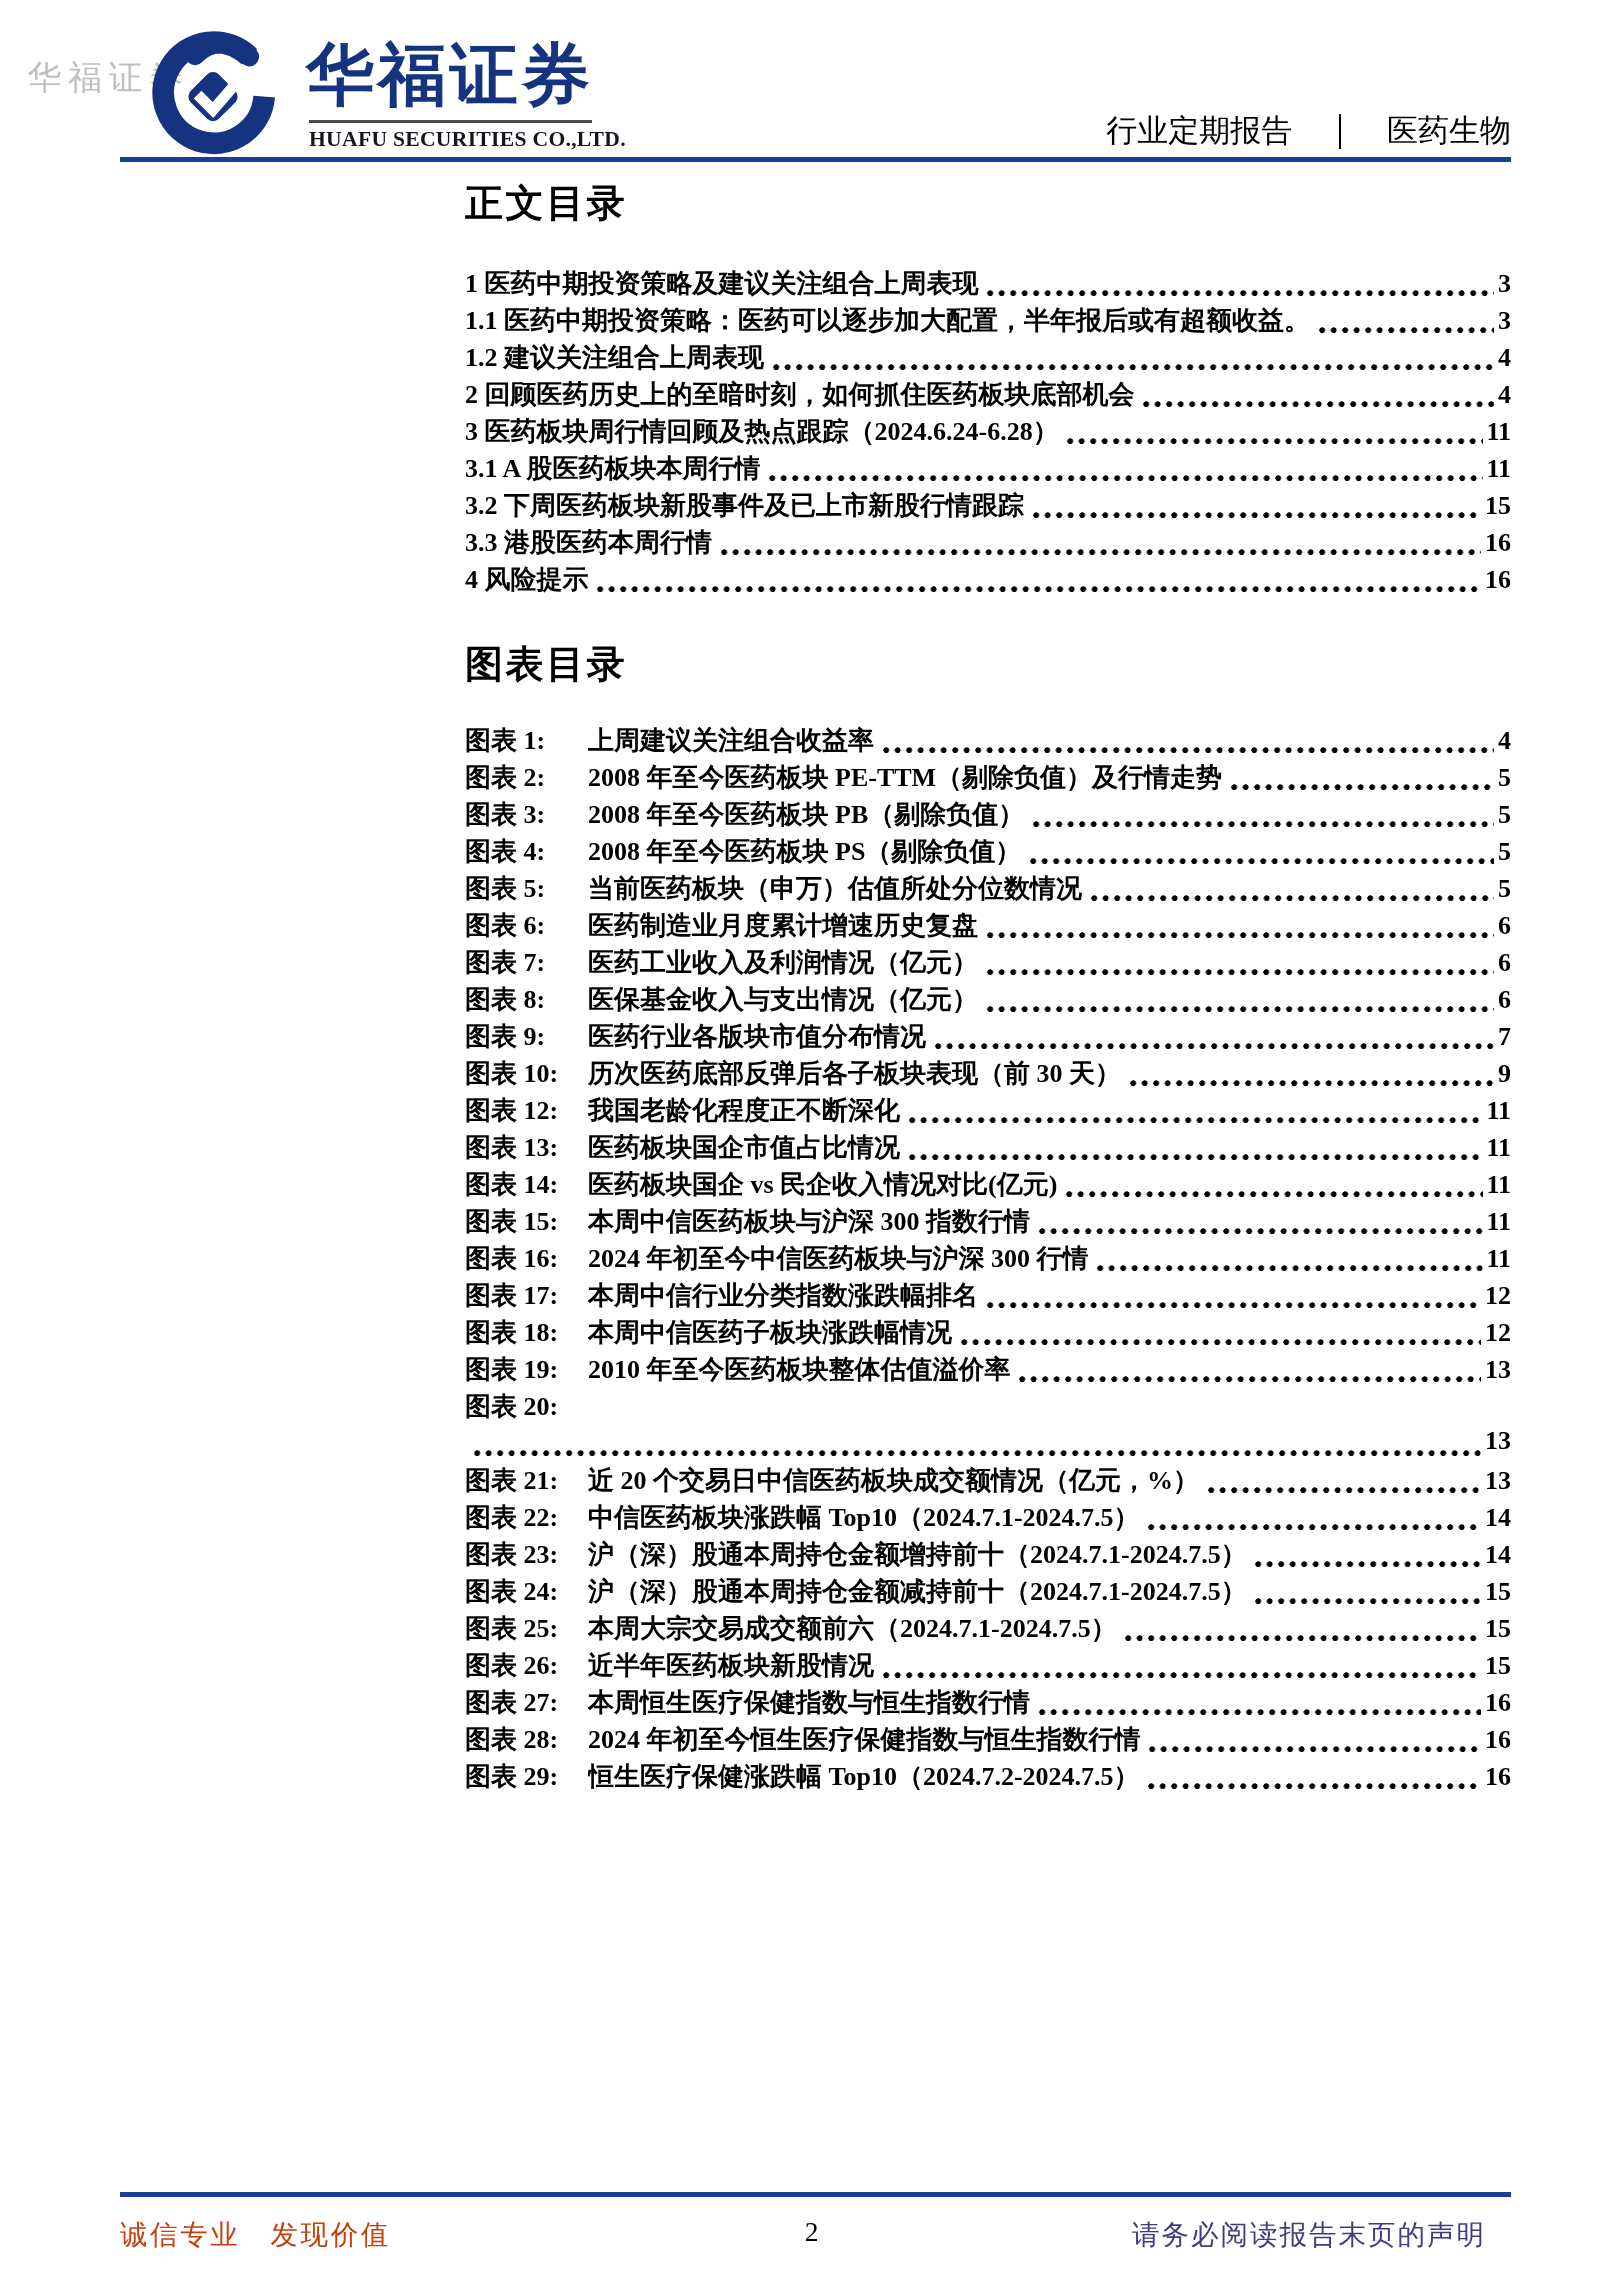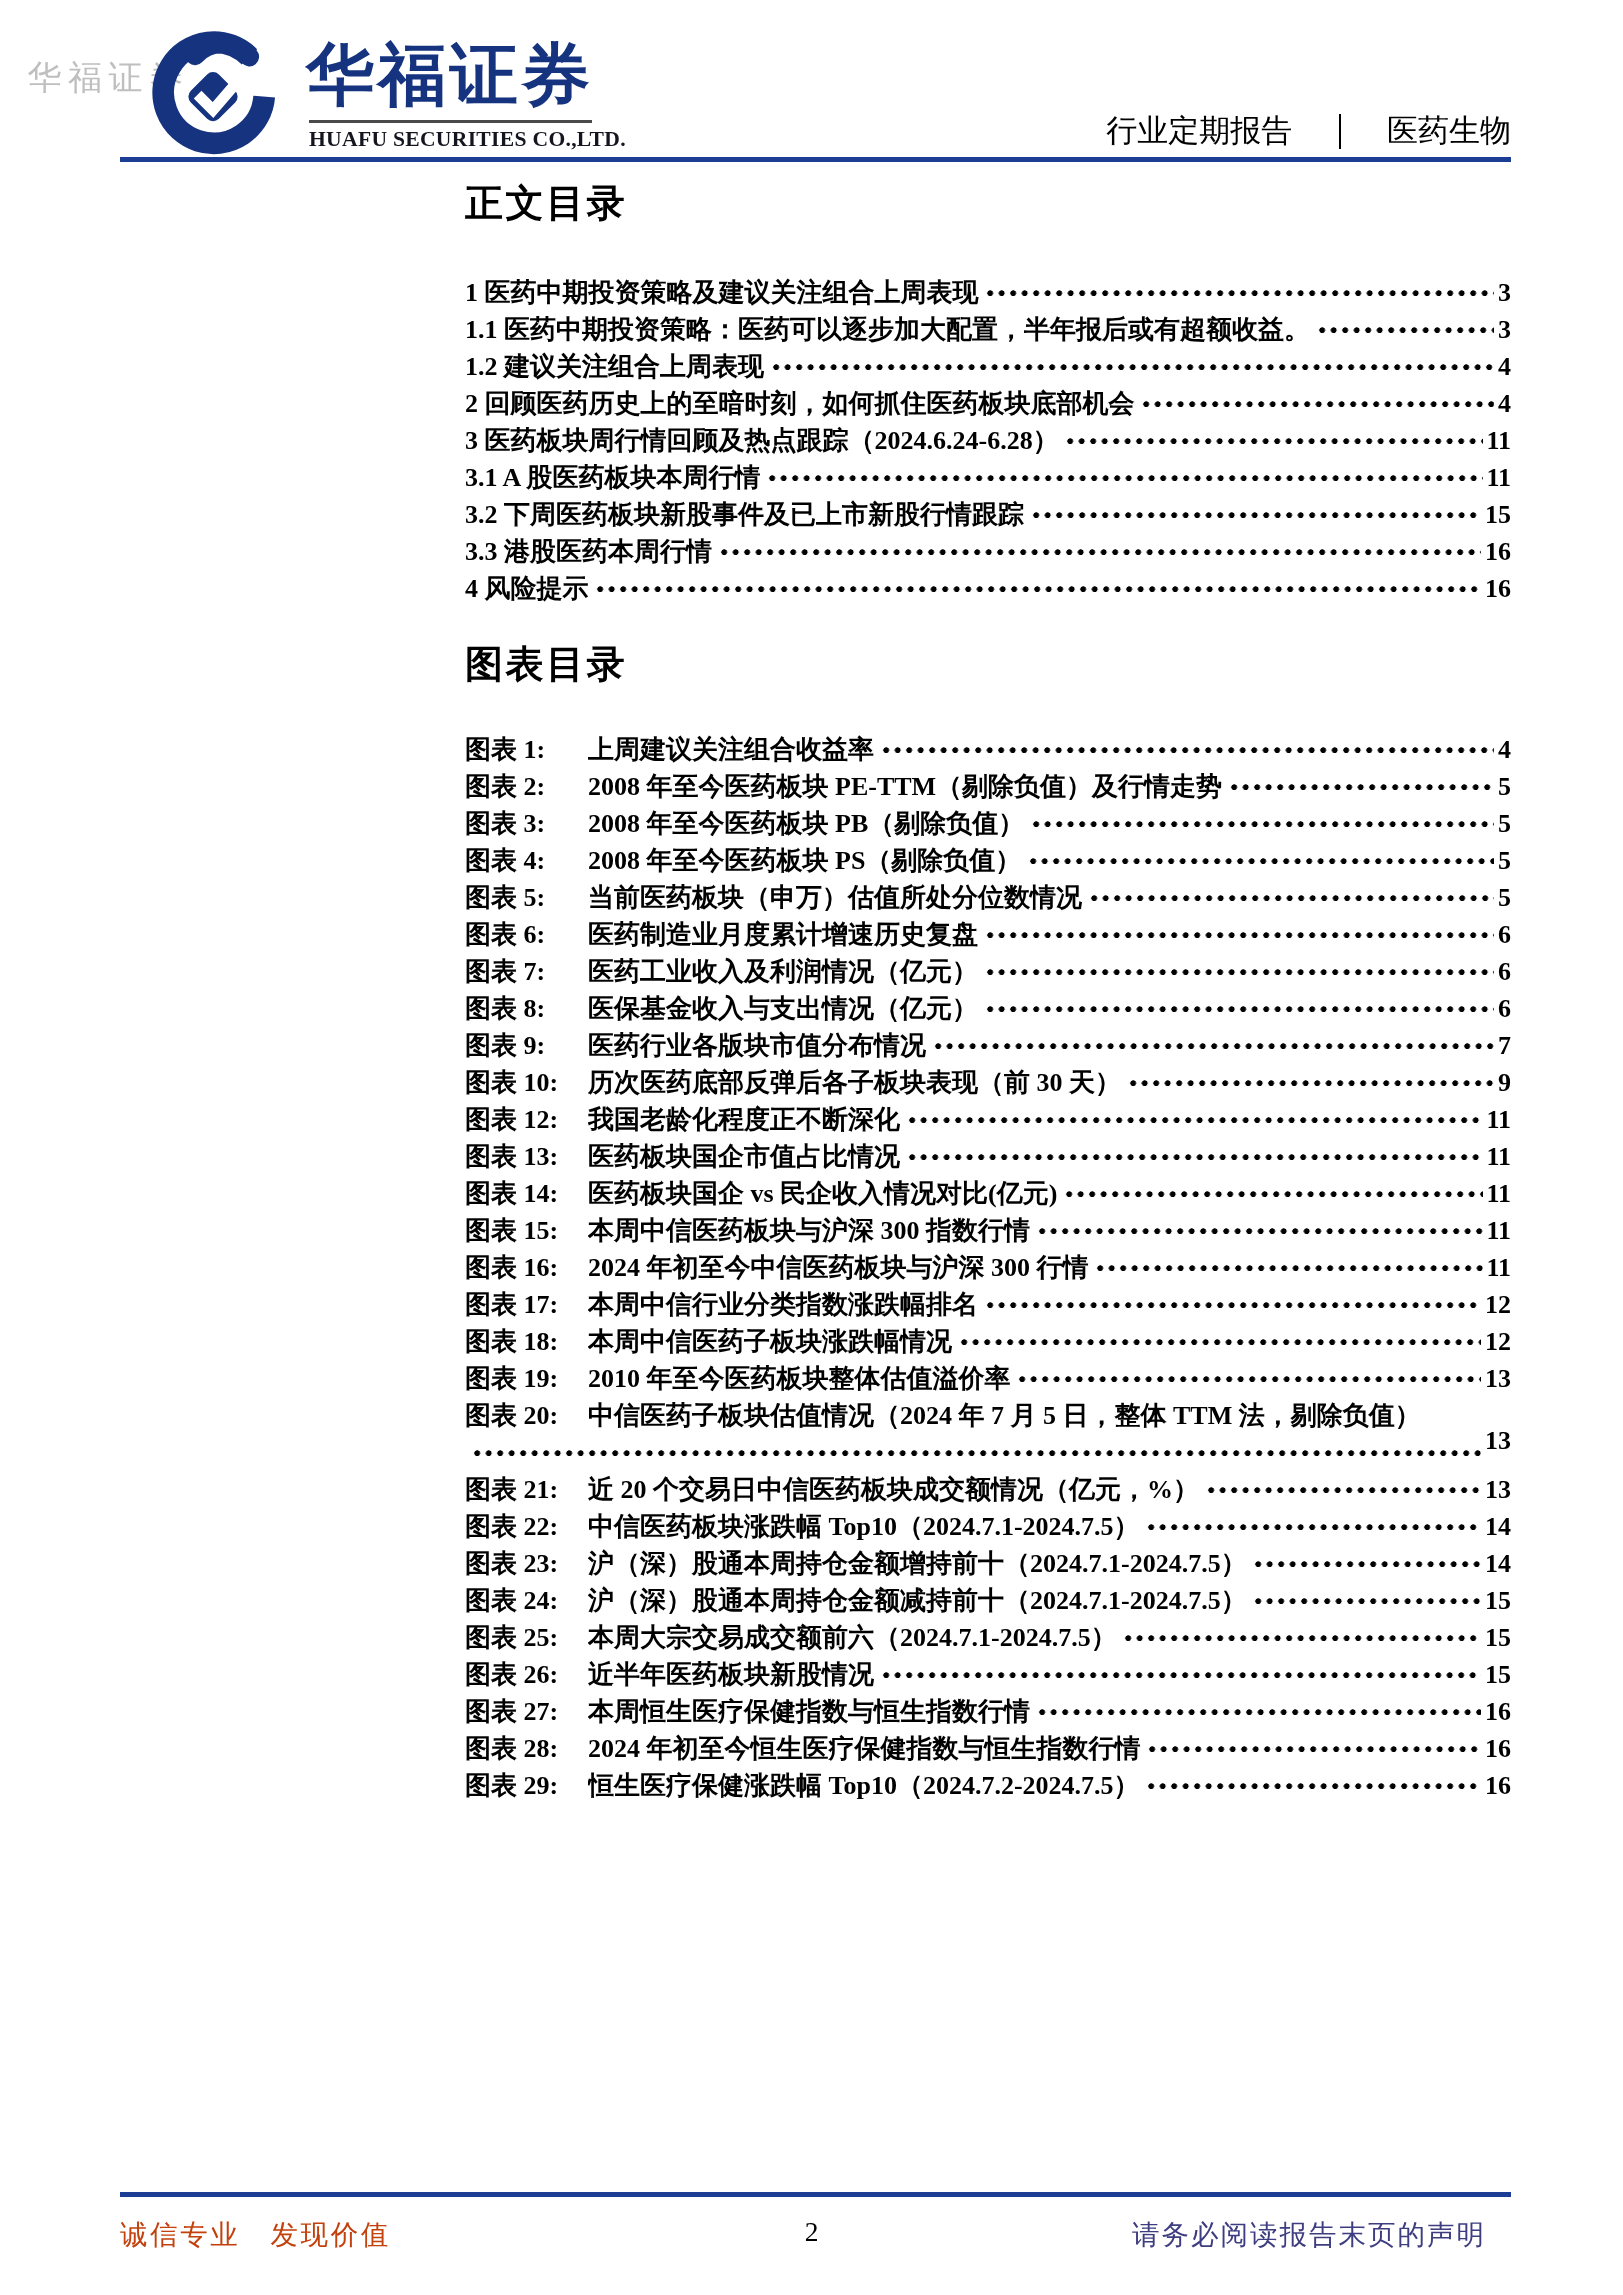--- a/index.html
+++ b/index.html
@@ -22,21 +22,21 @@
   .rule.top{top:157px;height:5.2px;}
   .rule.bottom{top:2192px;height:4.6px;}
 
   
   #content{position:absolute;left:465px;right:112px;top:177px;}
   .sec-title{font-size:38px;font-weight:700;letter-spacing:2.6px;line-height:52px;}
   .rows{margin-top:37px;}
   .rows.figs{margin-top:33px;}
   #figs-title{margin-top:39px;}
   .row{display:flex;align-items:baseline;height:37px;font-size:26px;font-weight:700;}
-  .lbl{flex:0 1 auto;white-space:nowrap;overflow:hidden;margin-top:9px;}
+  .lbl{flex:0 1 auto;white-space:nowrap;overflow:hidden;}
   .fig-no{flex:0 0 auto;min-width:123px;white-space:nowrap;}
   .leader{flex:1 1 auto;align-self:stretch;margin:0 3.9px 0 6.5px;
           background-image:radial-gradient(circle at 5.2px 3.3px,#000 2.7px,transparent 3.2px);
           background-size:11.5px 7.2px;background-repeat:repeat-x;
           background-position:left 0 bottom 5.9px;min-width:0;}
   .pg{flex:0 0 auto;white-space:nowrap;}
   .row.textonly .lbl{flex:0 0 auto;}
 
   
   .ftr-left{position:absolute;left:120px;top:2217px;font-size:27.5px;color:#c2410c;letter-spacing:2.6px;}
@@ -230,21 +230,20 @@
       </div>
       <div class="row">
         <span class="fig-no">图表 19:</span>
         <span class="lbl">2010 年至今医药板块整体估值溢价率</span>
         <span class="leader"></span>
         <span class="pg">13</span>
       </div>
 
       <div class="row textonly">
         <span class="fig-no">图表 20:</span>
-        <span class="lbl">中信医药子板块估值情况（2024 年 7 月 5 日，整体 TTM 法，剔除负值）</span>
       </div>
       <div class="row">
         <span class="leader"></span>
         <span class="pg">13</span>
       </div>
       <div class="row">
         <span class="fig-no">图表 21:</span>
         <span class="lbl">近 20 个交易日中信医药板块成交额情况（亿元，%）</span>
         <span class="leader"></span>
         <span class="pg">13</span>

